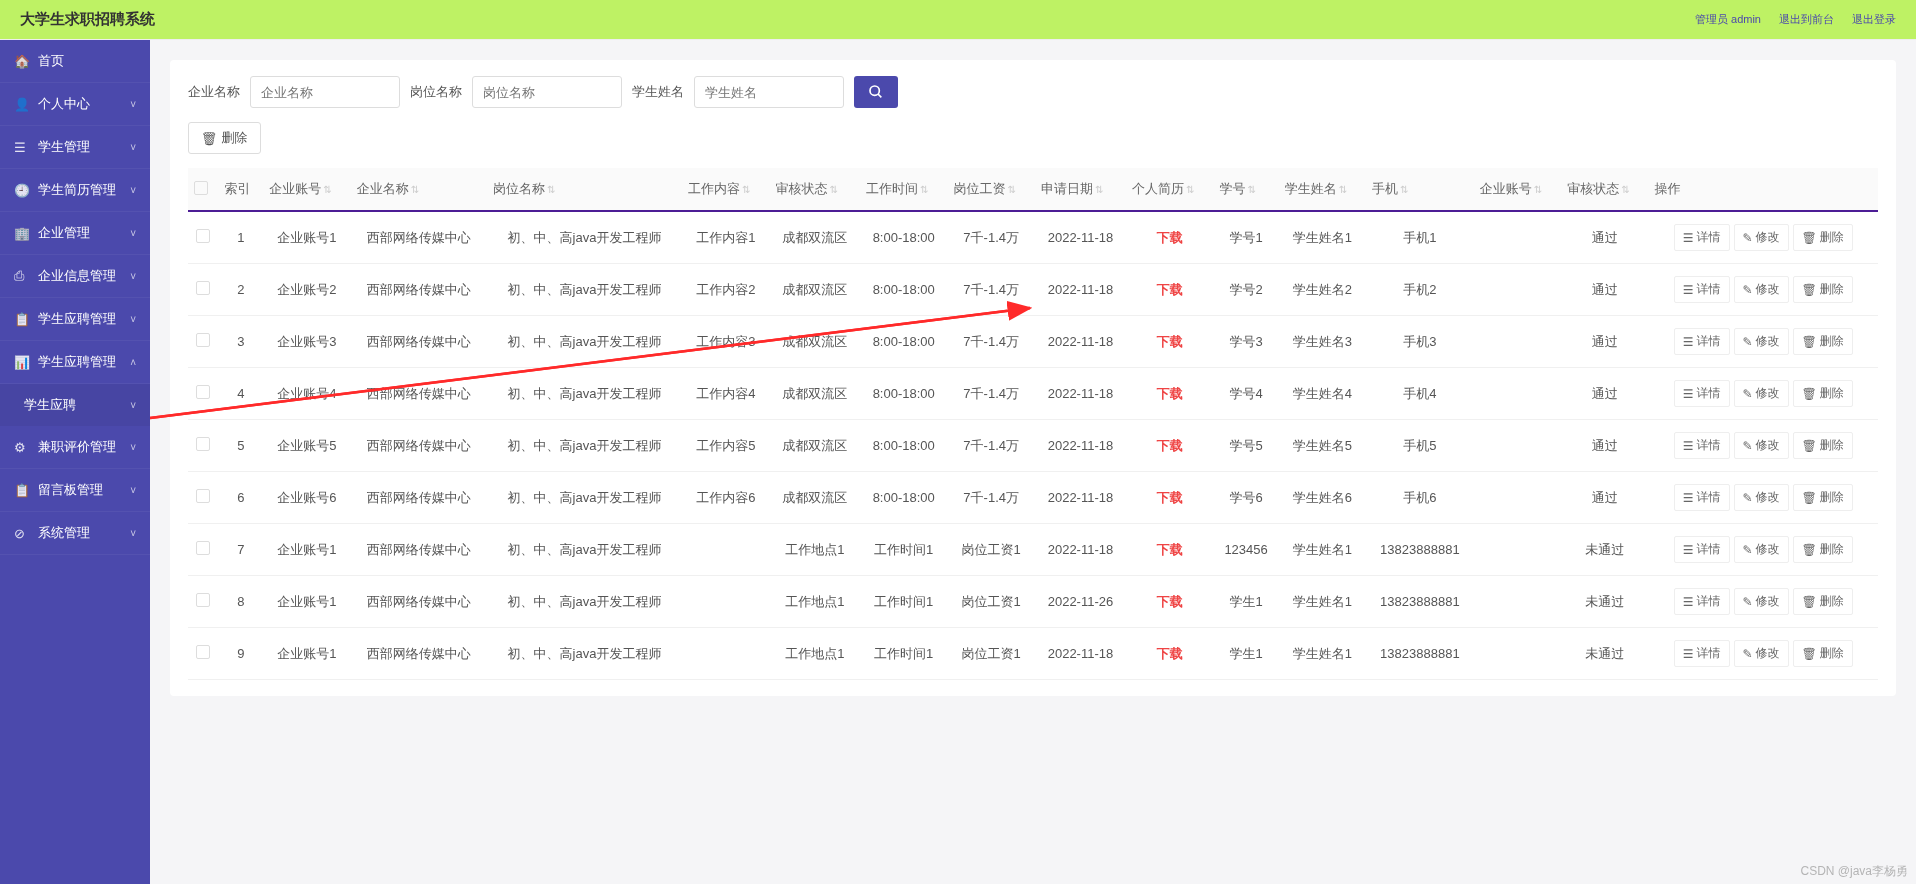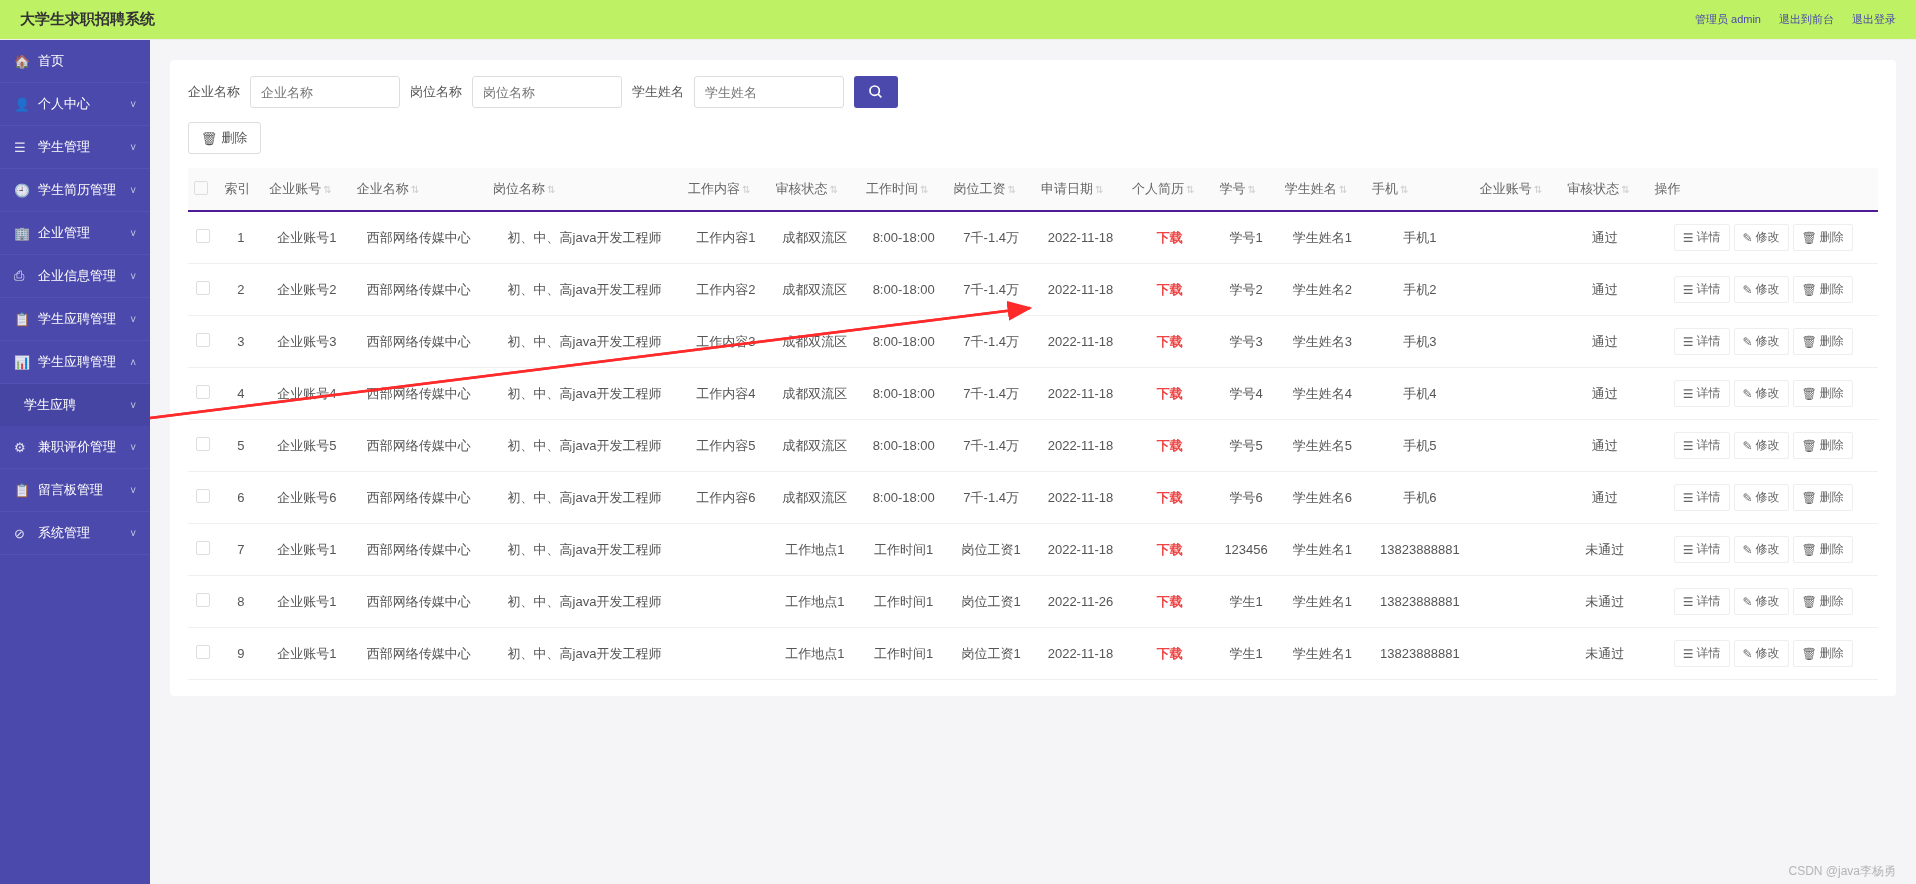--- a/index.html
+++ b/index.html
@@ -36,21 +36,21 @@
 .table th { background: #fafafa; padding: 12px 6px; color: #666; font-weight: normal; text-align: left; border-bottom: 2px solid #4c1d95; vertical-align: middle; }
 .table td { padding: 12px 6px; text-align: center; border-bottom: 1px solid #f0f0f0; color: #555; vertical-align: middle; }
 .sort-icon { color: #ccc; font-size: 10px; margin-left: 2px; display: inline-block; line-height: 0; }
 .checkbox { width: 14px; height: 14px; border: 1px solid #ddd; border-radius: 2px; display: inline-block; cursor: pointer; }
 .download-link { color: #ef4444; cursor: pointer; font-weight: bold; }
 .action-btn { border: 1px solid #eee; background: #fff; padding: 4px 8px; border-radius: 2px; font-size: 12px; color: #666; cursor: pointer; display: inline-flex; align-items: center; gap: 3px; margin: 0 2px; }
 .op-cell { white-space: nowrap; }
 
 .arrow-annotation { position: absolute; pointer-events: none; top: 0; left: 0; width: 100%; height: 100%; z-index: 10; }
 
-.watermark { position: fixed; bottom: 4px; right: 20px; color: #999; font-size: 12px; opacity: 0.7; }
+.watermark { position: fixed; bottom: 4px; right: 8px; color: #999; font-size: 12px; opacity: 0.7; }
 </style>
 </head>
 <body>
 
 <div class="header">
   <div class="header-title">大学生求职招聘系统</div>
   <div class="header-right">
     <span class="header-link">管理员 admin</span>
     <span class="header-link">退出到前台</span>
     <span class="header-link">退出登录</span>

